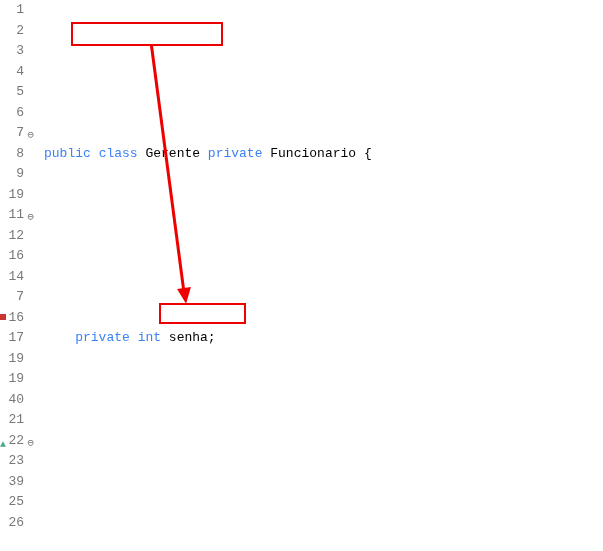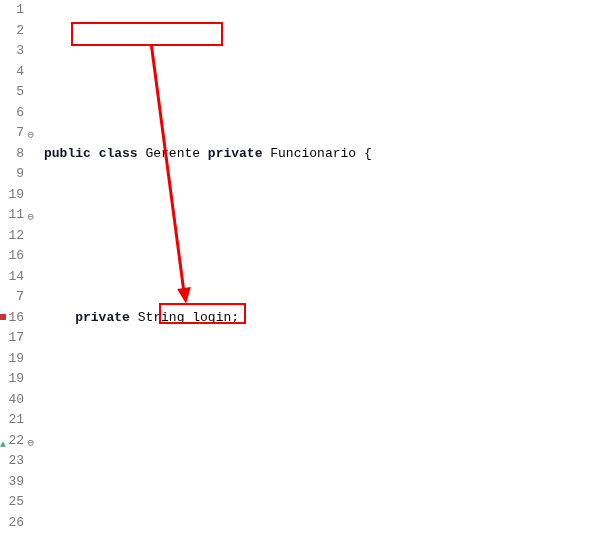--- a/index.html
+++ b/index.html
@@ -56,21 +56,21 @@
   }
   .code {
     flex: 1;
     line-height: 20.5px;
     font-size: 13px;
     white-space: pre;
     padding-left: 14px;
     position: relative;
   }
   .line { height: 20.5px; position: relative; }
-  .kw { color: #0f172a; font-weight: bold; }
+  .kw { color: #3b82f6; font-weight: normal; }
   .plain { color: #000; }
   .annot-box {
     position: absolute;
     border: 2px solid #e00;
     pointer-events: none;
   }
   .annot-arrow {
     position: absolute;
     width: 3px;
     background: #e00;
@@ -120,22 +120,22 @@
       <div class="ln">26</div>
     </div>
   <div class="code">
 
     <div class="line"></div>
 
     <div class="line"><span class="kw">public</span><span class="plain"> </span><span class="kw">class</span><span class="plain"> Gerente </span><span class="kw">private</span><span class="plain"> Funcionario {</span></div>
 
     <div class="line"></div>
 
-    <div class="line"><span class="plain">    </span><span class="kw">private</span><span class="plain"> </span><span class="plain">String</span><span class="plain"> login;</span></div>
 
+    <div class="line"><span class="plain">    </span><span class="kw">private</span><span class="plain"> </span><span class="kw">int</span><span class="plain"> senha;</span></div>
 
     <div class="line"></div>
 
     
 
     
 
     
 
     

